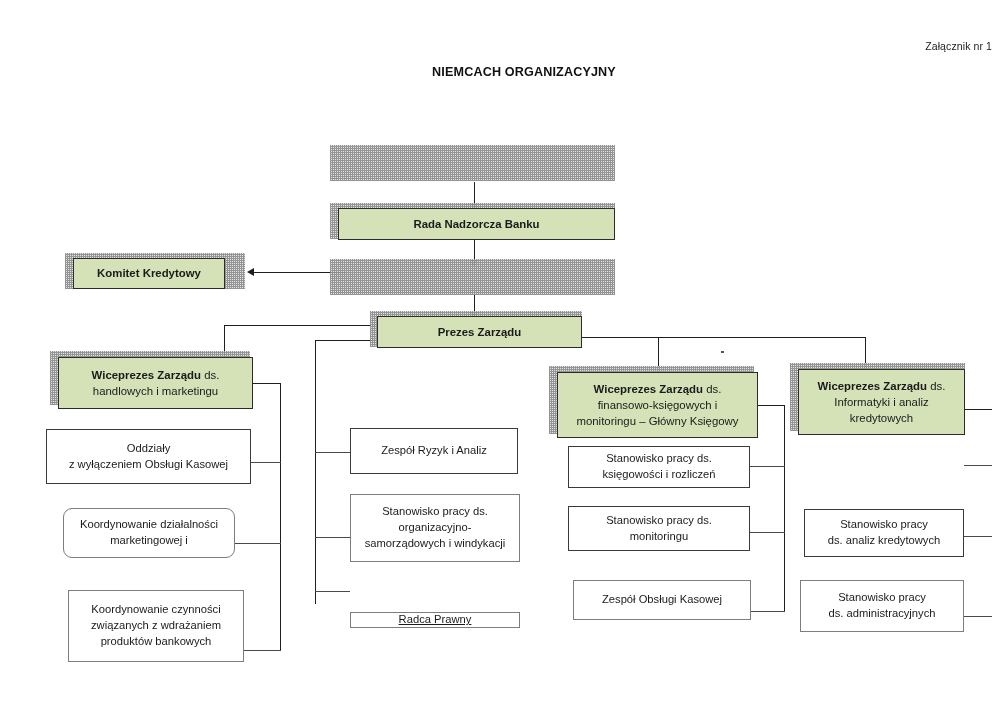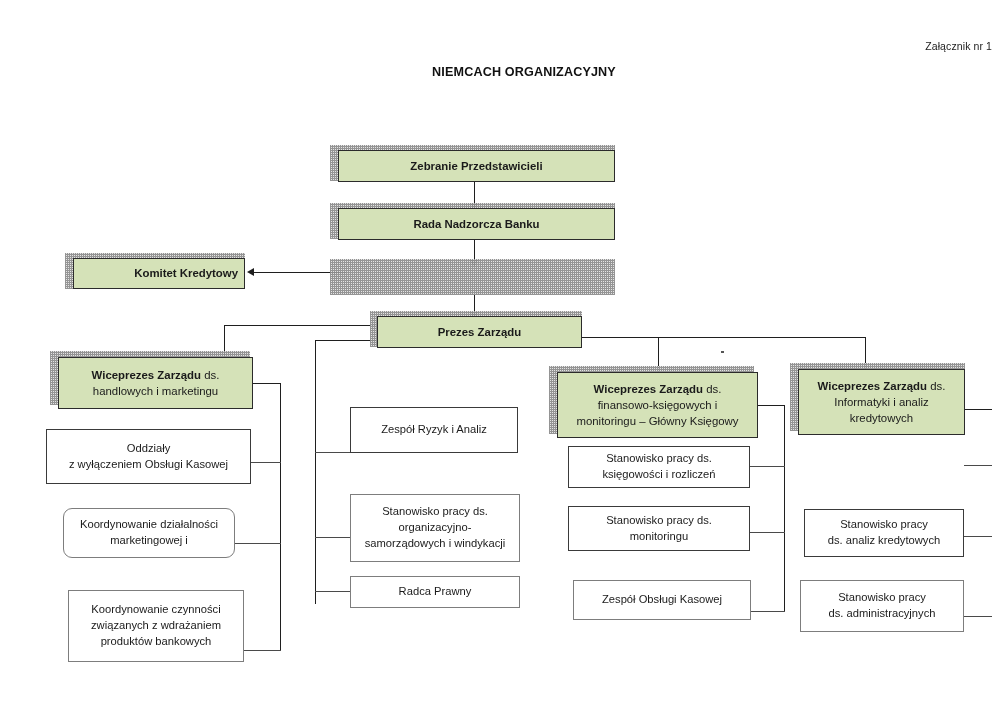--- a/index.html
+++ b/index.html
@@ -117,33 +117,30 @@
   <div class="ln h thin" style="left:722px;top:532px;width:35px;"></div>
   <div class="ln h thin" style="left:722px;top:611px;width:35px;"></div>
 
   <div class="ln h" style="left:937px;top:409px;width:28px;"></div>
   <div class="ln v" style="left:964px;top:409px;height:208px;"></div>
   <div class="ln h thin" style="left:936px;top:465px;width:29px;"></div>
   <div class="ln h thin" style="left:936px;top:536px;width:29px;"></div>
   <div class="ln h thin" style="left:936px;top:616px;width:29px;"></div>
 
   <div class="shadow" style="left:302px;top:145px;width:285px;height:36px;"></div>
-  <div class="box green" style="left:310px;top:150px;width:277px;height:32px;">
-    <div class="inner">Zebranie Przedstawicieli</div>
-  </div>
 
   <div class="shadow" style="left:302px;top:203px;width:285px;height:36px;"></div>
   <div class="box green" style="left:310px;top:208px;width:277px;height:32px;">
     <div class="inner">Rada Nadzorcza Banku</div>
   </div>
 
   <div class="shadow" style="left:302px;top:259px;width:285px;height:36px;"></div>
 
   <div class="shadow" style="left:37px;top:253px;width:180px;height:36px;"></div>
-  <div class="box green" style="left:45px;top:258px;width:172px;height:31px;text-align:right;">
+  <div class="box green" style="left:45px;top:258px;width:152px;height:31px;">
     <div class="inner">Komitet Kredytowy</div>
   </div>
 
   <div class="shadow" style="left:342px;top:311px;width:212px;height:36px;"></div>
   <div class="box green" style="left:349px;top:316px;width:205px;height:32px;">
     <div class="inner">Prezes Zarządu</div>
   </div>
 
   <div class="shadow" style="left:22px;top:351px;width:200px;height:54px;"></div>
   <div class="box green multi" style="left:30px;top:357px;width:195px;height:52px;">
@@ -192,35 +189,35 @@
   </div>
 
   <div class="box white thin" style="left:40px;top:590px;width:176px;height:72px;">
     <div class="inner">
       <div>Koordynowanie czynności</div>
       <div>związanych z wdrażaniem</div>
       <div>produktów bankowych</div>
     </div>
   </div>
 
-  <div class="box white thick" style="left:322px;top:407px;width:168px;height:46px;">
+  <div class="box white thick" style="left:322px;top:428px;width:168px;height:46px;">
     <div class="inner">
       <div>Zespół Ryzyk i Analiz</div>
     </div>
   </div>
 
   <div class="box white thin" style="left:322px;top:494px;width:170px;height:68px;">
     <div class="inner">
       <div>Stanowisko pracy ds.</div>
       <div>organizacyjno-</div>
       <div>samorządowych i windykacji</div>
     </div>
   </div>
 
-  <div class="box white thin" style="left:322px;top:576px;width:170px;height:32px;">
+  <div class="box white thin" style="left:322px;top:612px;width:170px;height:16px;text-decoration:underline;">
     <div class="inner">
       <div>Radca Prawny</div>
     </div>
   </div>
 
   <div class="box white thick" style="left:540px;top:446px;width:182px;height:42px;">
     <div class="inner">
       <div>Stanowisko pracy ds.</div>
       <div>księgowości i rozliczeń</div>
     </div>

